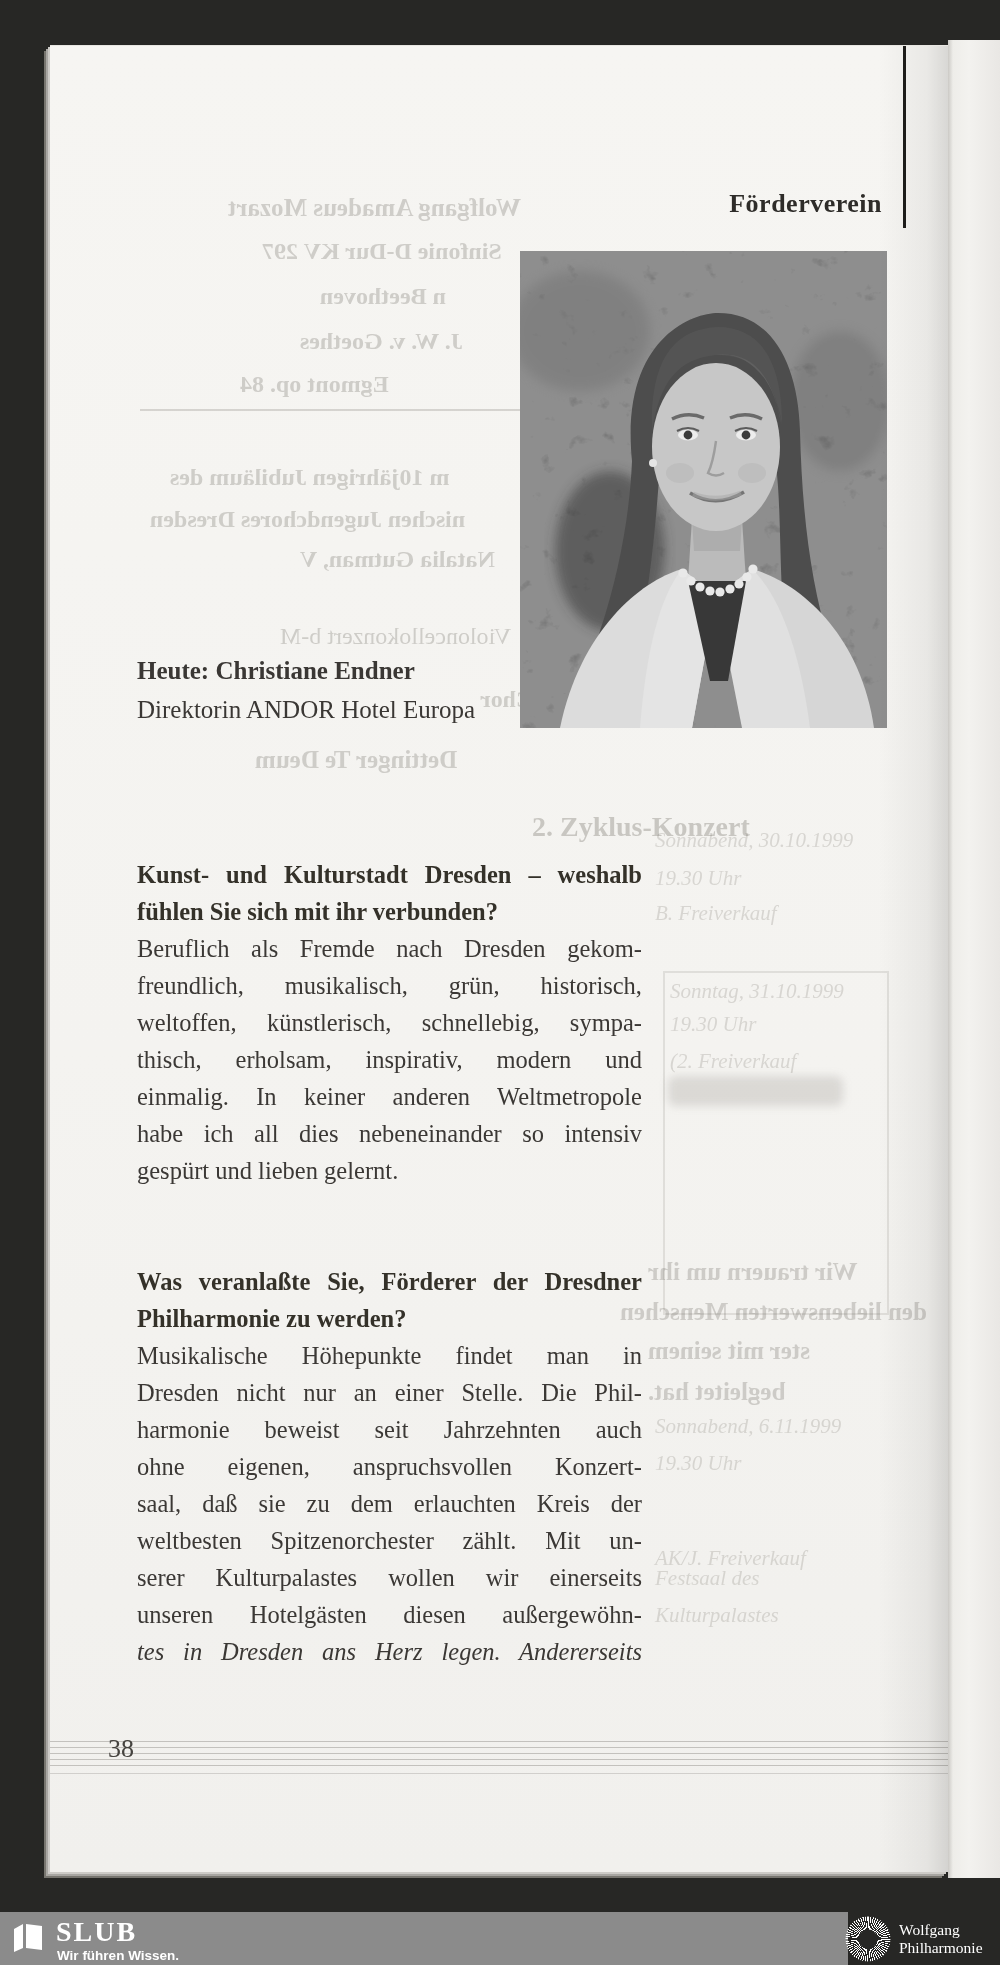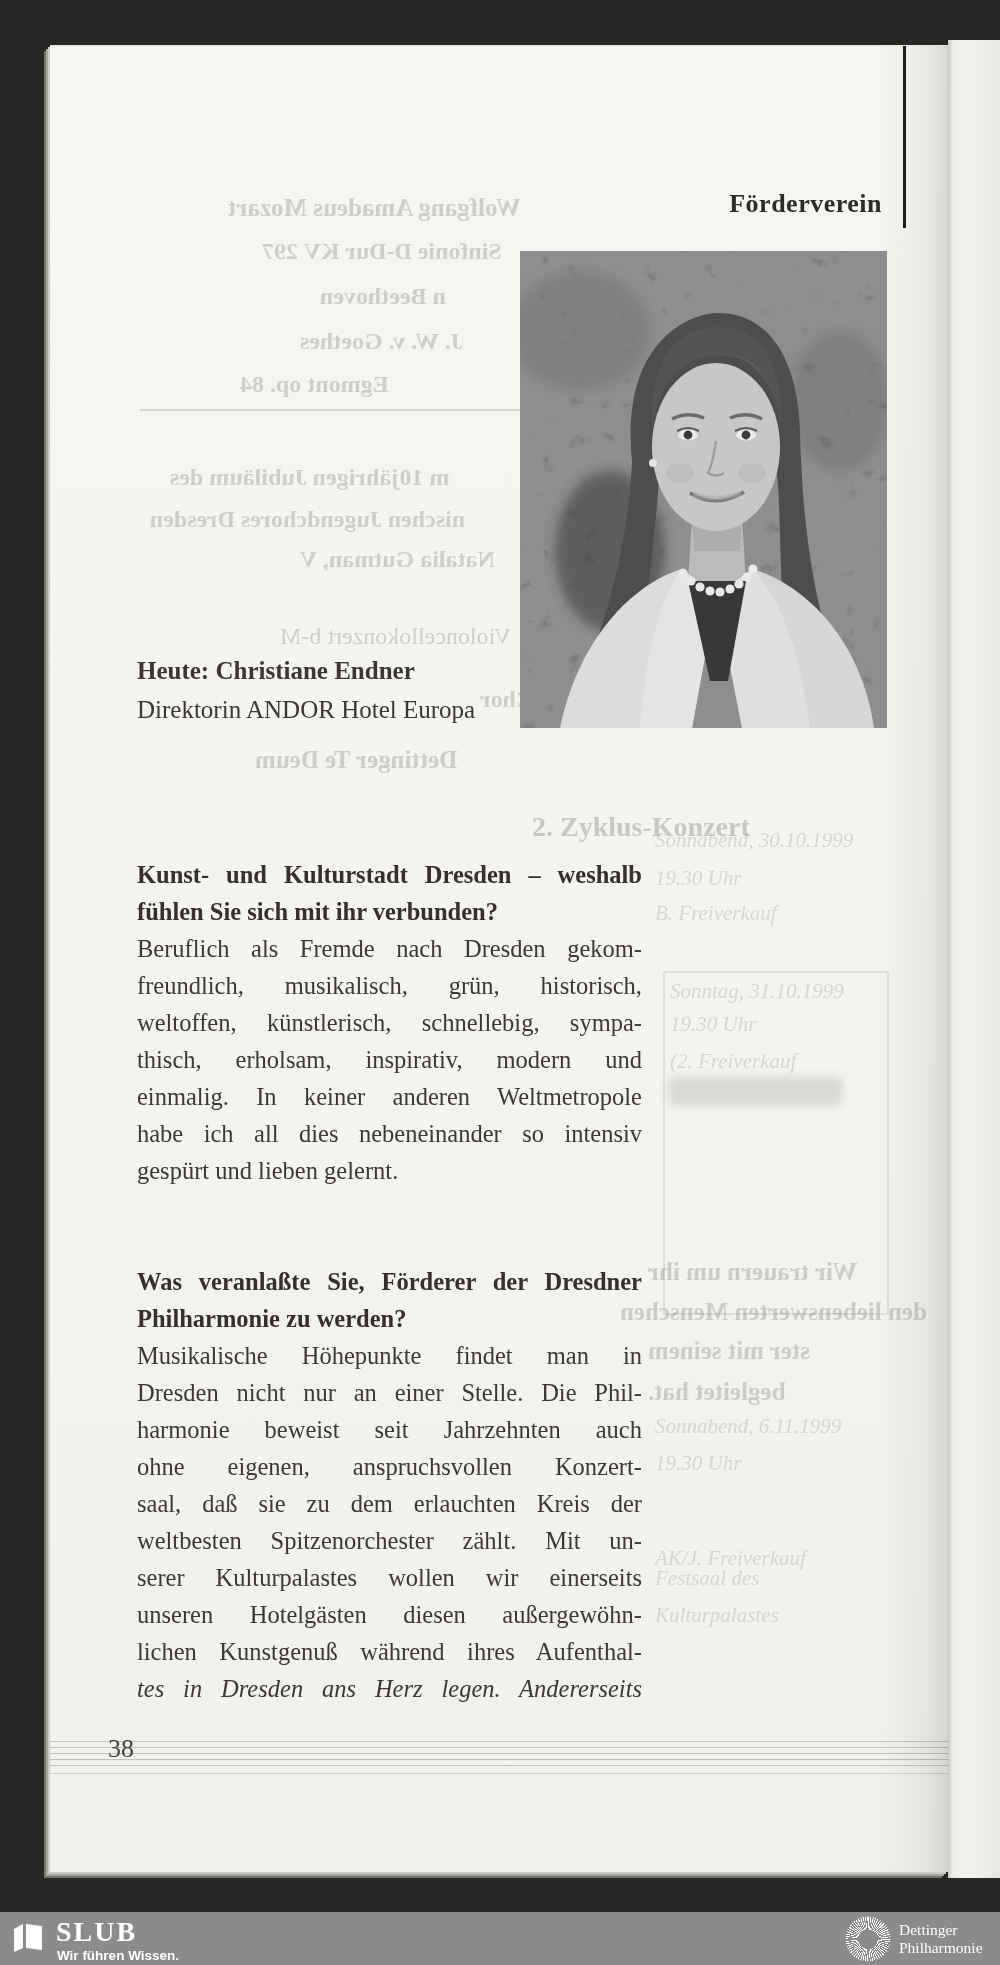--- a/index.html
+++ b/index.html
@@ -37,21 +37,21 @@
       filter:blur(0.6px);white-space:nowrap;}
   .gr{position:absolute;font-weight:bold;color:rgba(100,95,87,0.30);filter:blur(0.4px);white-space:nowrap;}
   .gd{position:absolute;font-style:italic;color:rgba(112,108,99,0.22);filter:blur(0.5px);
       font-size:21px;white-space:nowrap;}
   .grule{position:absolute;left:90px;top:363px;width:545px;height:2px;background:rgba(100,95,88,0.22);}
   .gbox{position:absolute;left:613px;top:925px;width:222px;height:340px;
         border:2px solid rgba(118,113,104,0.16);}
   .gsmudge{position:absolute;left:618px;top:1030px;width:175px;height:30px;border-radius:8px;
         background:rgba(105,100,92,0.18);filter:blur(4px);}
   
-  .footer{position:absolute;left:0;top:1912px;width:1000px;height:53px;background:#8b8b8b;
+  .footer{position:absolute;left:0;top:1912px;width:848px;height:53px;background:#8b8b8b;
     font-family:"Liberation Sans",sans-serif;}
   .slub-icon{position:absolute;left:12px;top:9px;width:32px;height:32px;}
   .slub-name{position:absolute;left:56px;top:4px;font-family:"Liberation Serif",serif;
     font-size:28px;font-weight:bold;color:#ffffff;letter-spacing:2px;}
   .slub-tagline{position:absolute;left:57px;top:36px;font-size:13.5px;font-weight:bold;color:#ffffff;}
   .sunburst{position:absolute;left:845px;top:4px;width:46px;height:46px;border-radius:50%;
     background:repeating-conic-gradient(#ffffff 0deg 2.6deg,rgba(255,255,255,0) 2.6deg 6.4deg);
     -webkit-mask:radial-gradient(circle at 50% 50%,transparent 0 9px,#000 10px 22px,transparent 23px);
     mask:radial-gradient(circle at 50% 50%,transparent 0 9px,#000 10px 22px,transparent 23px);}
   .partner{position:absolute;left:899px;top:9px;color:#ffffff;
@@ -194,21 +194,20 @@
       </div>
     <div class="tblock" style="top:1291px;">
         <div class="tline">Musikalische Höhepunkte findet man in</div>
         <div class="tline">Dresden nicht nur an einer Stelle. Die Phil-</div>
         <div class="tline">harmonie beweist seit Jahrzehnten auch</div>
         <div class="tline">ohne eigenen, anspruchsvollen Konzert-</div>
         <div class="tline">saal, daß sie zu dem erlauchten Kreis der</div>
         <div class="tline">weltbesten Spitzenorchester zählt. Mit un-</div>
         <div class="tline">serer Kulturpalastes wollen wir einerseits</div>
         <div class="tline">unseren Hotelgästen diesen außergewöhn-</div>
-        <div class="tline">lichen Kunstgenuß während ihres Aufenthal-</div>
         <div class="tline" style="text-align-last: justify; font-style: italic;">tes in Dresden ans Herz legen. Andererseits</div>
       </div>
 
     <div>
       <div class="staff" style="top:1695px;"></div>
       <div class="staff" style="top:1701px;"></div>
       <div class="staff" style="top:1707px;"></div>
       <div class="staff" style="top:1713px;"></div>
       <div class="staff" style="top:1719px;"></div>
       <div class="staff" style="top:1727px;opacity:0.7;"></div>
@@ -224,19 +223,19 @@
       <svg class="slub-icon" viewBox="0 0 32 32" xmlns="http://www.w3.org/2000/svg">
         <polygon points="2,8 11,3 11,27 2,31" fill="#ffffff"></polygon>
         <polygon points="14,3 30,5 30,29 14,27" fill="#ffffff"></polygon>
       </svg>
       <div class="slub-name">SLUB</div>
       <div class="slub-tagline">Wir führen Wissen.</div>
     </div>
     <div>
       <div class="sunburst"></div>
       <div class="partner">
-        <div>Dettinger</div>
+        <div>Wolfgang</div>
         <div>Philharmonie</div>
       </div>
     </div>
   </div>
 
 </div>
 
 </body></html>

